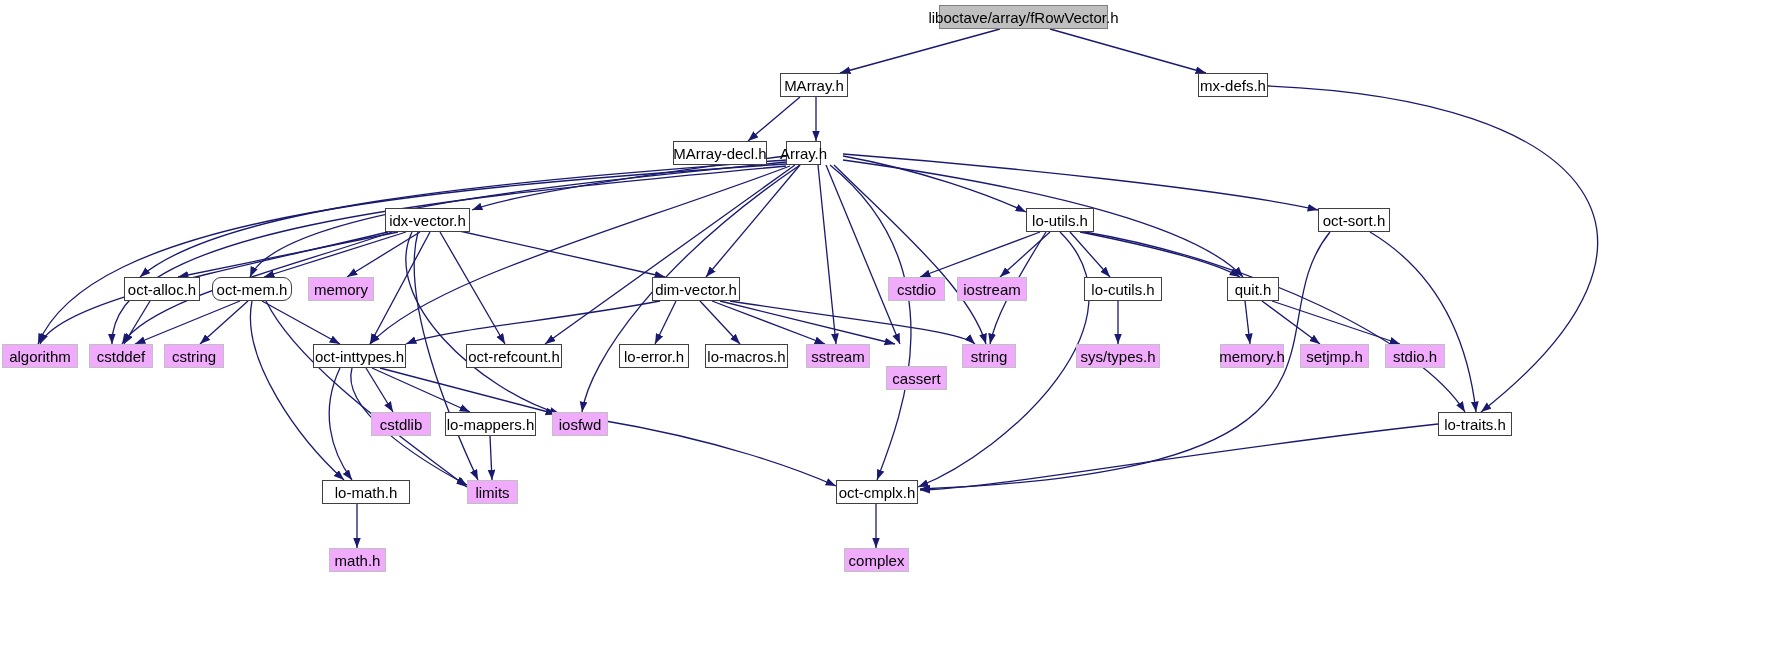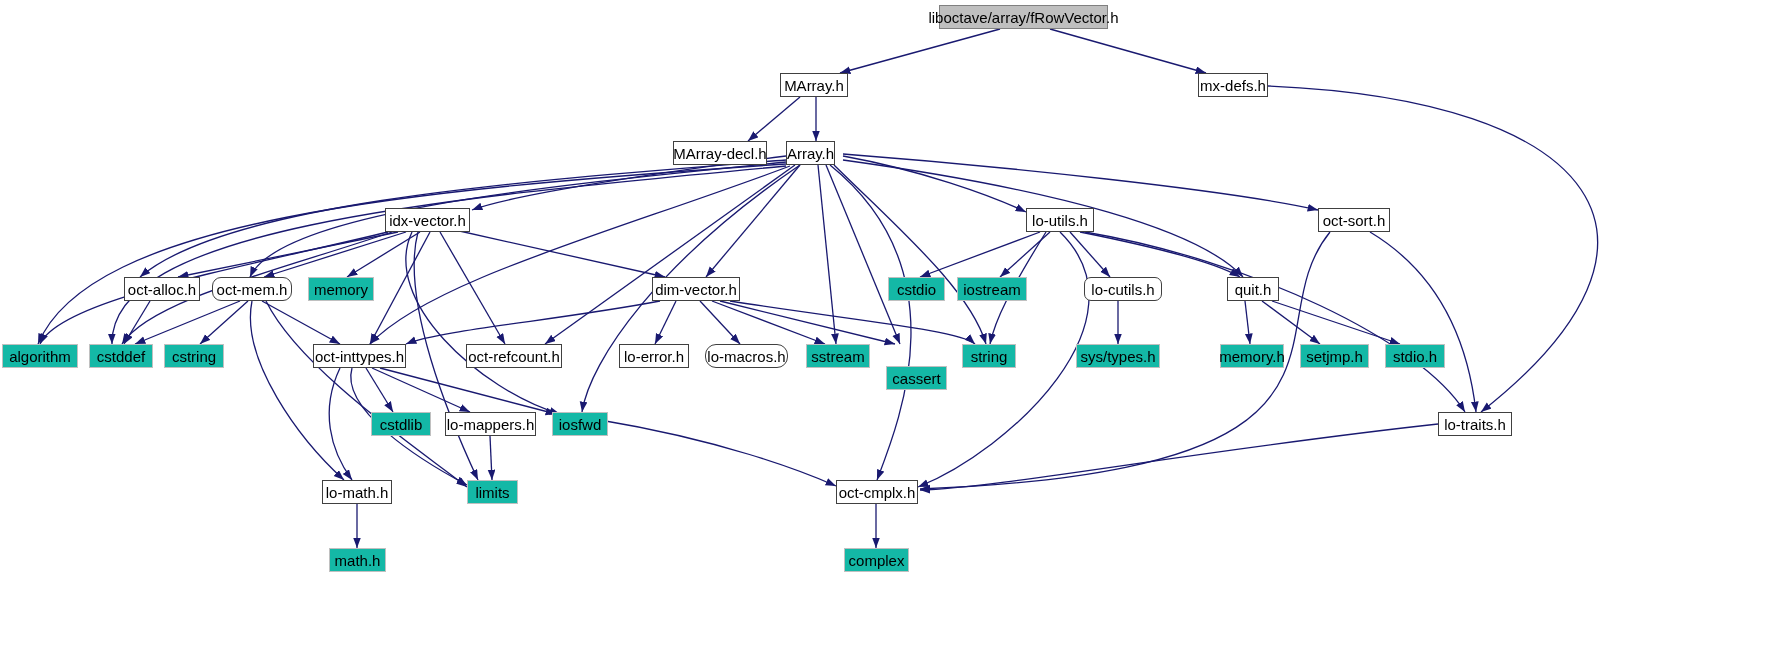--- a/index.html
+++ b/index.html
@@ -4,21 +4,21 @@
 <style>
   html,body{margin:0;padding:0;background:#ffffff;}
   body{font-family:"Liberation Sans",sans-serif;}
   #graph{position:relative;width:1787px;height:659px;background:#fff;overflow:hidden;}
   #edges{position:absolute;left:0;top:0;width:1787px;height:659px;}
   .node{position:absolute;box-sizing:border-box;display:flex;align-items:center;
         justify-content:center;background:#fff;white-space:nowrap;
         font-size:15px;color:#000;line-height:1;letter-spacing:0px;}
   .node.hdr{border:1px solid #808080;background:#bfbfbf;font-weight:400;}
   .node.hdr-own{border:1px solid #404040;background:#fff;}
-  .node.sys{border:1px solid #c0c0c0;background:#14b8a6;}
+  .node.sys{border:1px solid #c0c0c0;background:#f0abfc;}
   .node span{pointer-events:none;}
 </style>
 </head>
 <body>
 
 <div id="graph">
   <svg id="edges" viewBox="0 0 1787 659" xmlns="http://www.w3.org/2000/svg">
     <defs>
       <marker id="arrow" markerWidth="9" markerHeight="9" refX="8" refY="3" orient="auto" markerUnits="strokeWidth">
         <path d="M0,0 L0,6 L8,3 z" fill="#191970"></path>
@@ -99,21 +99,21 @@
       </div>
       <div class="node hdr-own" style="left: 780px; top: 73px; width: 68px; height: 24px;">
         <span>MArray.h</span>
       </div>
       <div class="node hdr-own" style="left: 1198px; top: 73px; width: 70px; height: 24px;">
         <span>mx-defs.h</span>
       </div>
       <div class="node hdr-own" style="left: 673px; top: 141px; width: 94px; height: 24px;">
         <span>MArray-decl.h</span>
       </div>
-      <div class="node hdr-own" style="left: 786px; top: 141px; width: 49px; height: 24px;">
+      <div class="node hdr-own" style="left: 786px; top: 141px; width: 35px; height: 24px;">
         <span>Array.h</span>
       </div>
       <div class="node hdr-own" style="left: 385px; top: 208px; width: 85px; height: 24px;">
         <span>idx-vector.h</span>
       </div>
       <div class="node hdr-own" style="left: 1026px; top: 208px; width: 68px; height: 24px;">
         <span>lo-utils.h</span>
       </div>
       <div class="node hdr-own" style="left: 1318px; top: 208px; width: 72px; height: 24px;">
         <span>oct-sort.h</span>
@@ -129,21 +129,21 @@
       </div>
       <div class="node hdr-own" style="left: 652px; top: 277px; width: 88px; height: 24px;">
         <span>dim-vector.h</span>
       </div>
       <div class="node sys" style="left: 888px; top: 277px; width: 57px; height: 24px;">
         <span>cstdio</span>
       </div>
       <div class="node sys" style="left: 957px; top: 277px; width: 70px; height: 24px;">
         <span>iostream</span>
       </div>
-      <div class="node hdr-own" style="left: 1084px; top: 277px; width: 78px; height: 24px; border-radius: 7px;">
+      <div class="node hdr-own" style="left: 1084px; top: 277px; width: 78px; height: 24px;">
         <span>lo-cutils.h</span>
       </div>
       <div class="node hdr-own" style="left: 1227px; top: 277px; width: 52px; height: 24px;">
         <span>quit.h</span>
       </div>
       <div class="node sys" style="left: 2px; top: 344px; width: 76px; height: 24px;">
         <span>algorithm</span>
       </div>
       <div class="node sys" style="left: 89px; top: 344px; width: 64px; height: 24px;">
         <span>cstddef</span>
@@ -153,21 +153,21 @@
       </div>
       <div class="node hdr-own" style="left: 313px; top: 344px; width: 93px; height: 24px;">
         <span>oct-inttypes.h</span>
       </div>
       <div class="node hdr-own" style="left: 466px; top: 344px; width: 96px; height: 24px;">
         <span>oct-refcount.h</span>
       </div>
       <div class="node hdr-own" style="left: 619px; top: 344px; width: 70px; height: 24px;">
         <span>lo-error.h</span>
       </div>
-      <div class="node hdr-own" style="left: 705px; top: 344px; width: 83px; height: 24px; border-radius: 11px;">
+      <div class="node hdr-own" style="left: 705px; top: 344px; width: 83px; height: 24px;">
         <span>lo-macros.h</span>
       </div>
       <div class="node sys" style="left: 806px; top: 344px; width: 64px; height: 24px;">
         <span>sstream</span>
       </div>
       <div class="node sys" style="left: 886px; top: 344px; width: 61px; height: 24px; margin-top: 22px;">
         <span>cassert</span>
       </div>
       <div class="node sys" style="left: 962px; top: 344px; width: 54px; height: 24px;">
         <span>string</span>
@@ -189,21 +189,21 @@
       </div>
       <div class="node hdr-own" style="left: 445px; top: 412px; width: 91px; height: 24px;">
         <span>lo-mappers.h</span>
       </div>
       <div class="node sys" style="left: 552px; top: 412px; width: 56px; height: 24px;">
         <span>iosfwd</span>
       </div>
       <div class="node hdr-own" style="left: 1438px; top: 412px; width: 74px; height: 24px;">
         <span>lo-traits.h</span>
       </div>
-      <div class="node hdr-own" style="left: 322px; top: 480px; width: 70px; height: 24px;">
+      <div class="node hdr-own" style="left: 322px; top: 480px; width: 88px; height: 24px;">
         <span>lo-math.h</span>
       </div>
       <div class="node sys" style="left: 467px; top: 480px; width: 51px; height: 24px;">
         <span>limits</span>
       </div>
       <div class="node hdr-own" style="left: 836px; top: 480px; width: 82px; height: 24px;">
         <span>oct-cmplx.h</span>
       </div>
       <div class="node sys" style="left: 329px; top: 548px; width: 57px; height: 24px;">
         <span>math.h</span>

